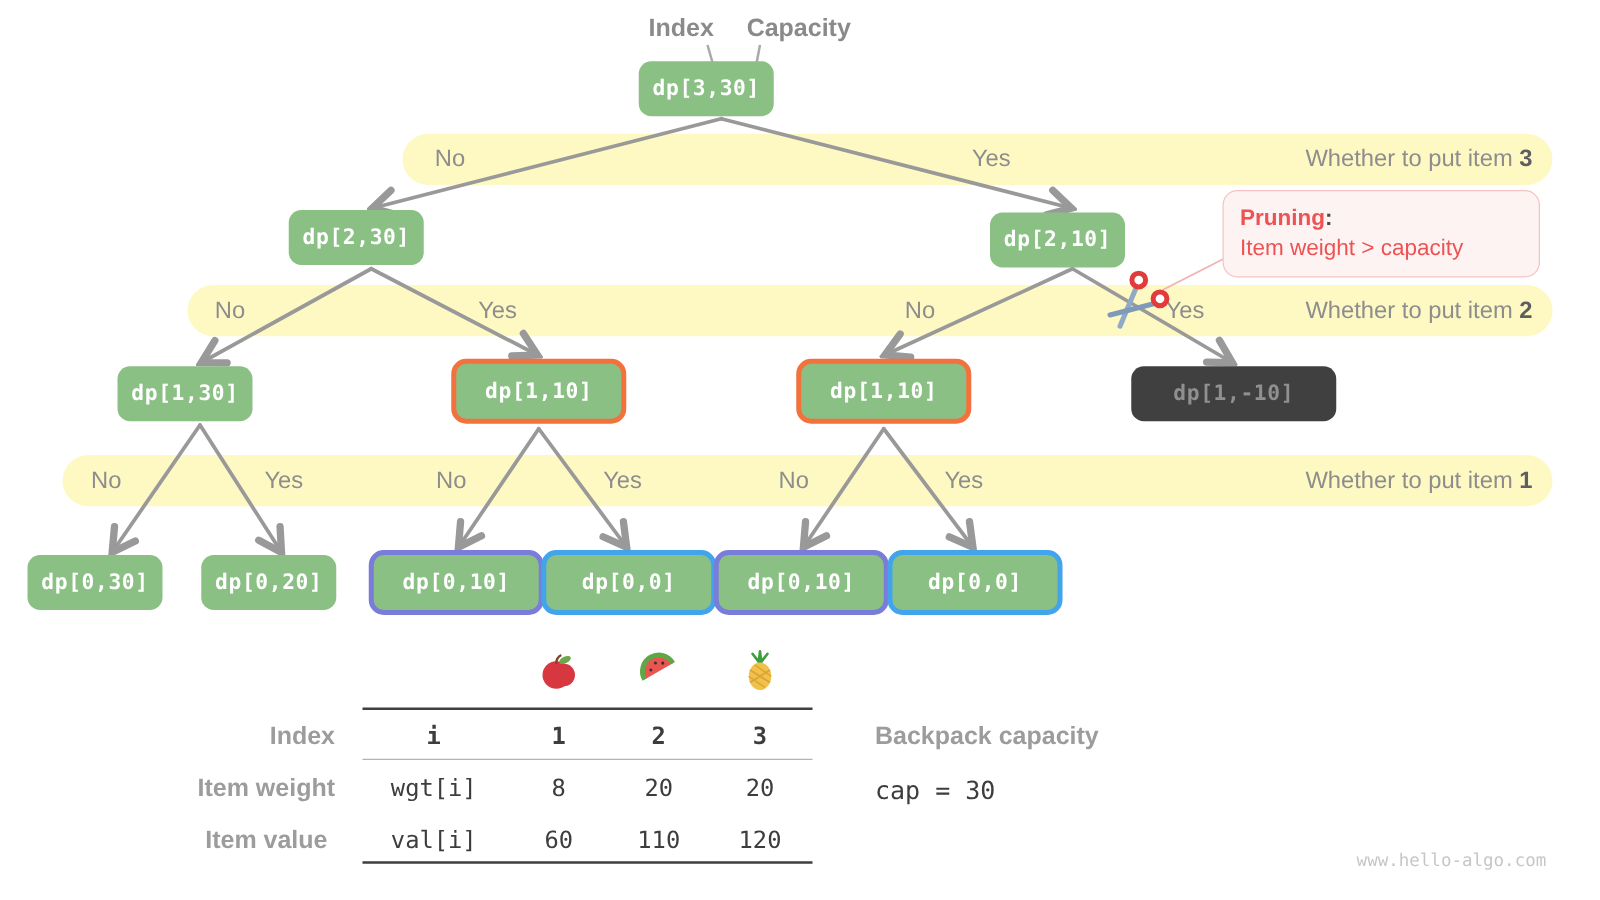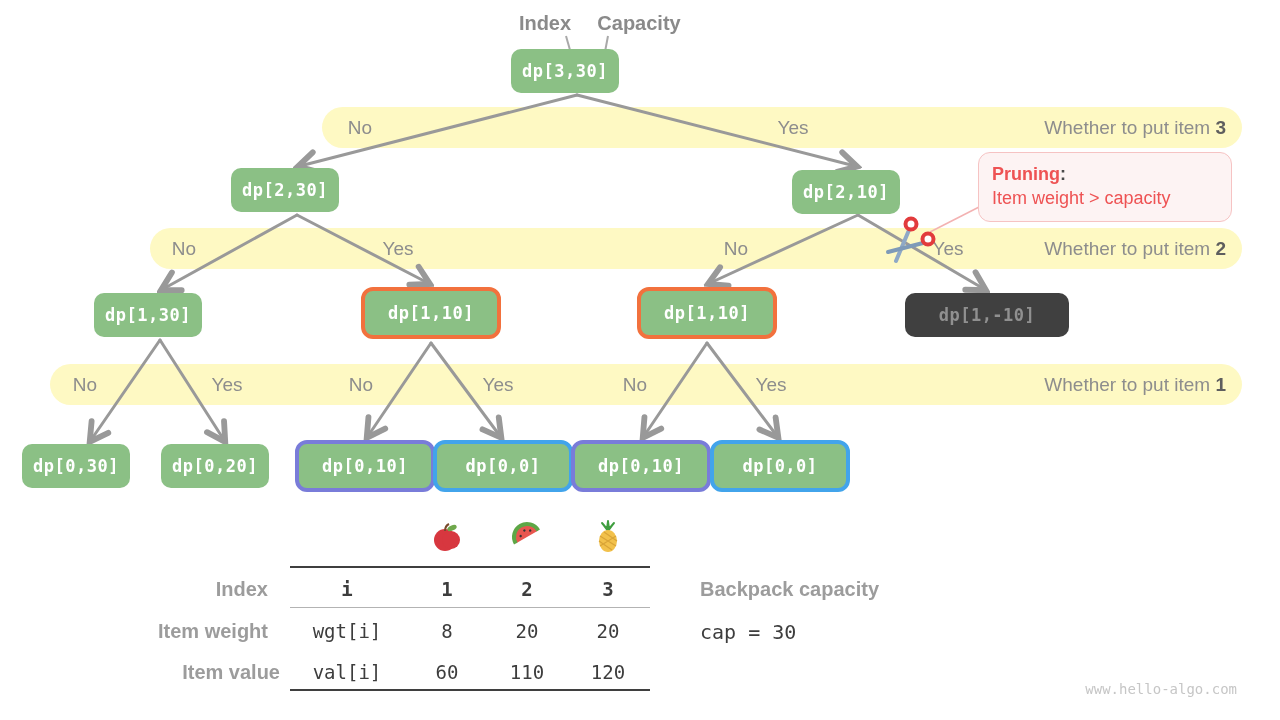--- a/index.html
+++ b/index.html
@@ -156,21 +156,21 @@
     <div><span class="ttl">Pruning</span><span class="colon">:</span></div>
     <div class="txt">Item weight &gt; capacity</div>
   </div>
 
   <div class="tbl-rule" style="left:290px;top:566px;width:360px;height:2px;background:#3f3f3f;"></div>
   <div class="tbl-rule" style="left:290px;top:607px;width:360px;height:1px;background:#b3b3b3;"></div>
   <div class="tbl-rule" style="left:290px;top:689px;width:360px;height:2px;background:#3f3f3f;"></div>
 
   <span class="t-label" style="left:268px;top:578px;">Index</span>
   <span class="t-label" style="left:268px;top:620px;">Item weight</span>
-  <span class="t-label" style="left:280px;top:661px;">Item value</span>
+  <span class="t-label" style="left:262px;top:661px;">Item value</span>
 
   <span class="t-cell hdr" style="left:347px;top:578px;">i</span>
   <span class="t-cell hdr" style="left:447px;top:578px;">1</span>
   <span class="t-cell hdr" style="left:527px;top:578px;">2</span>
   <span class="t-cell hdr" style="left:608px;top:578px;">3</span>
 
   <span class="t-cell" style="left:347px;top:620px;">wgt[i]</span>
   <span class="t-cell" style="left:447px;top:620px;">8</span>
   <span class="t-cell" style="left:527px;top:620px;">20</span>
   <span class="t-cell" style="left:608px;top:620px;">20</span>

